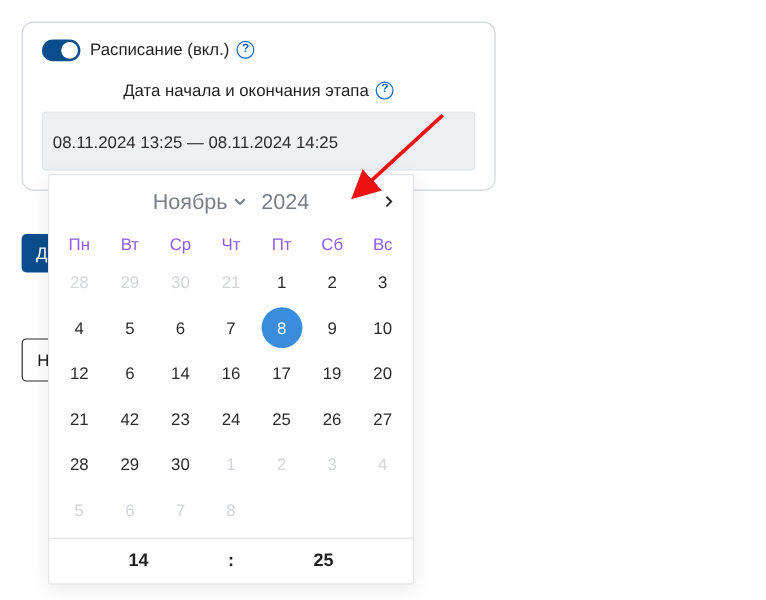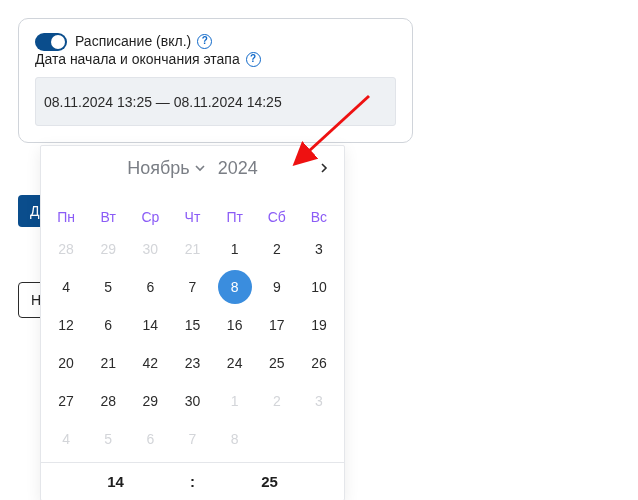--- a/index.html
+++ b/index.html
@@ -52,23 +52,24 @@
     width: 15px; height: 15px;
     border: 1.5px solid #1069c9;
     color: #1069c9;
     border-radius: 50%;
     font-size: 10px; font-weight: 600;
     margin-left: 6px;
     line-height: 1;
   }
 
   .section-label {
-    margin-top: 0;
+    margin-top: 16px;
     display: flex; align-items: center;
     font-size: 14px;
+    justify-content: center;
   }
 
   .range-field {
     margin-top: 10px;
     width: 100%;
     height: 49px;
     background: #eef1f4;
     border: 1px solid #e1e4e9;
     border-radius: 3px;
     display: flex; align-items: center;
@@ -110,21 +111,21 @@
     background: #fff;
     border: 1px solid #e4e6ea;
     border-radius: 2px;
     box-shadow: 0 4px 16px rgba(0,0,0,.08);
     padding: 8px 0 10px 0;
   }
   .cal-header {
     display: flex; align-items: center; justify-content: center;
     position: relative;
     height: 28px;
-    margin-bottom: 22px;
+    margin-bottom: 8px;
     text-align: center;
   }
   .cal-title {
     display: inline-flex; align-items: center;
     color: #7a7e85; font-size: 18px;
   }
   .cal-title .month { display: inline-flex; align-items: center; }
   .cal-title .chev-down { margin: 0 2px 0 4px; }
   .cal-title .year { margin-left: 10px; }
   .nav-next {
@@ -247,21 +248,20 @@
         <div class="day">7</div>
         <div class="day sel">
           <span class="bubble"></span>
           <span class="num">8</span>
         </div>
         <div class="day">9</div>
         <div class="day">10</div>
         <div class="day">12</div>
         <div class="day">6</div>
         <div class="day">14</div>
-        <div class="day">15</div>
         <div class="day">16</div>
         <div class="day">17</div>
         <div class="day">19</div>
         <div class="day">20</div>
         <div class="day">21</div>
         <div class="day">42</div>
         <div class="day">23</div>
         <div class="day">24</div>
         <div class="day">25</div>
         <div class="day">26</div>

